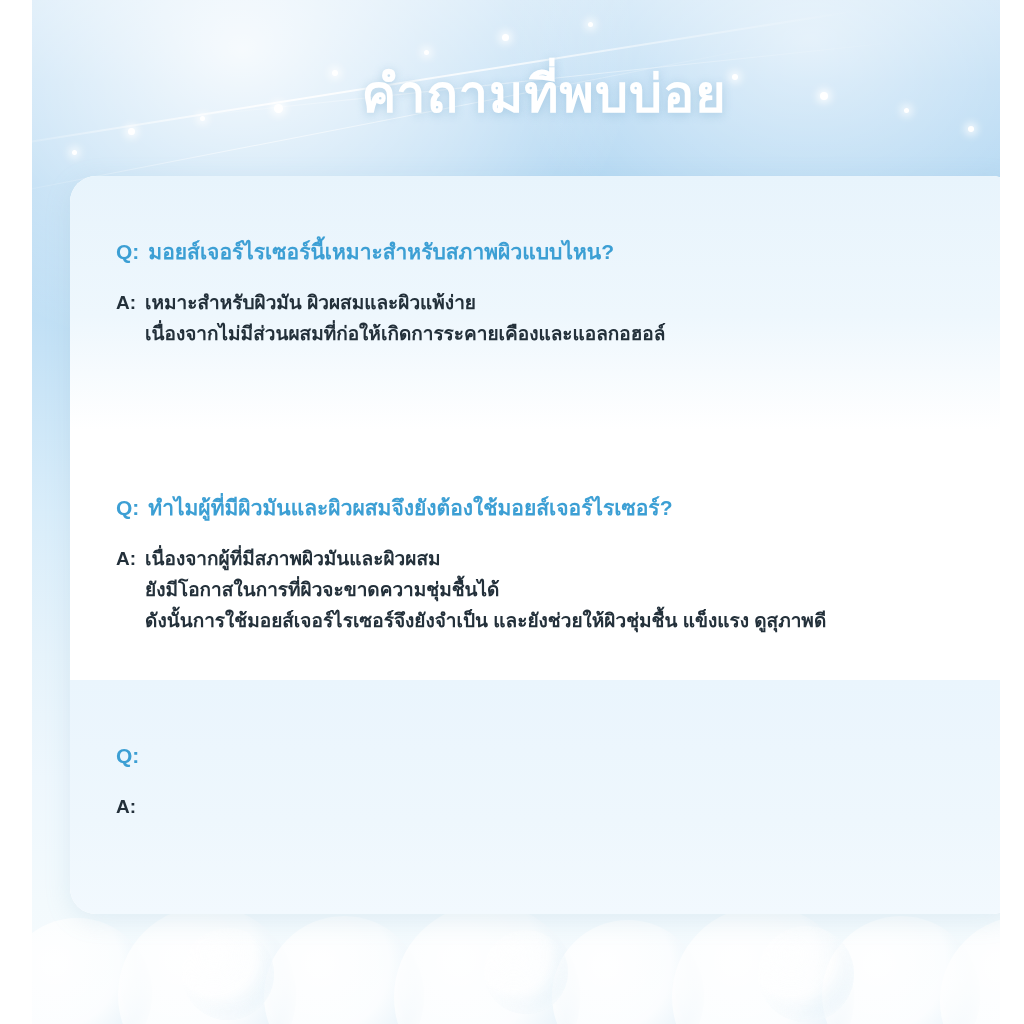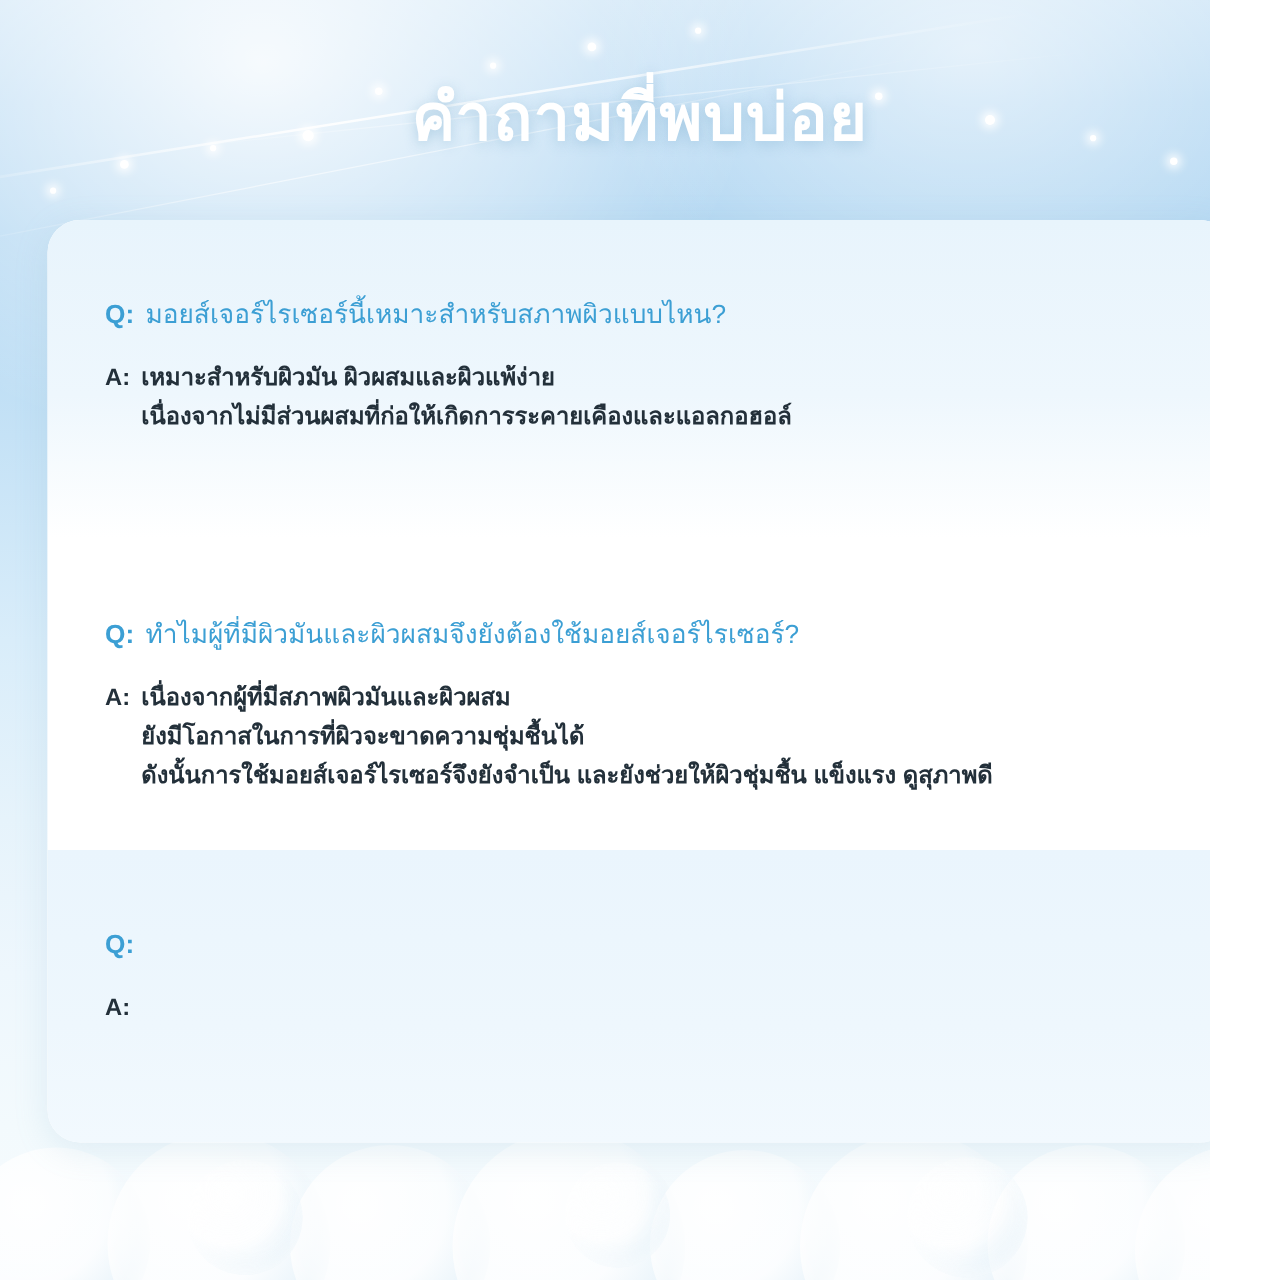--- a/index.html
+++ b/index.html
@@ -22,20 +22,21 @@
         #cfe6f7 0%,
         #bcdcf4 8%,
         #b2d7f2 18%,
         #c5e2f6 34%,
         #d9edfa 50%,
         #e6f3fb 64%,
         #eef7fd 76%,
         #f3fafd 88%,
         #f7fbfe 100%);
     overflow: hidden;
+    margin-left: 32px;
   }
 
   
   .sky-glow {
     position: absolute;
     left: -180px;
     top: -260px;
     width: 780px;
     height: 620px;
     border-radius: 50%;
@@ -142,21 +143,21 @@
   .qmark {
     color: #3c9fd4;
     font-size: 21px;
     font-weight: bold;
     margin-right: 9px;
     line-height: 1.35;
   }
   .qtext {
     color: #3c9fd4;
     font-size: 21px;
-    font-weight: normal;
+    font-weight: bold;
     line-height: 1.35;
   }
 
   .aline {
     display: flex;
     align-items: flex-start;
   }
   .amark {
     color: #23303a;
     font-size: 19px;

